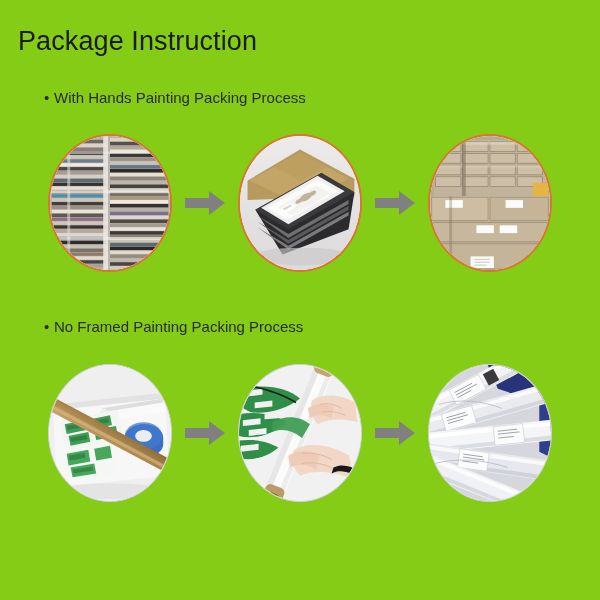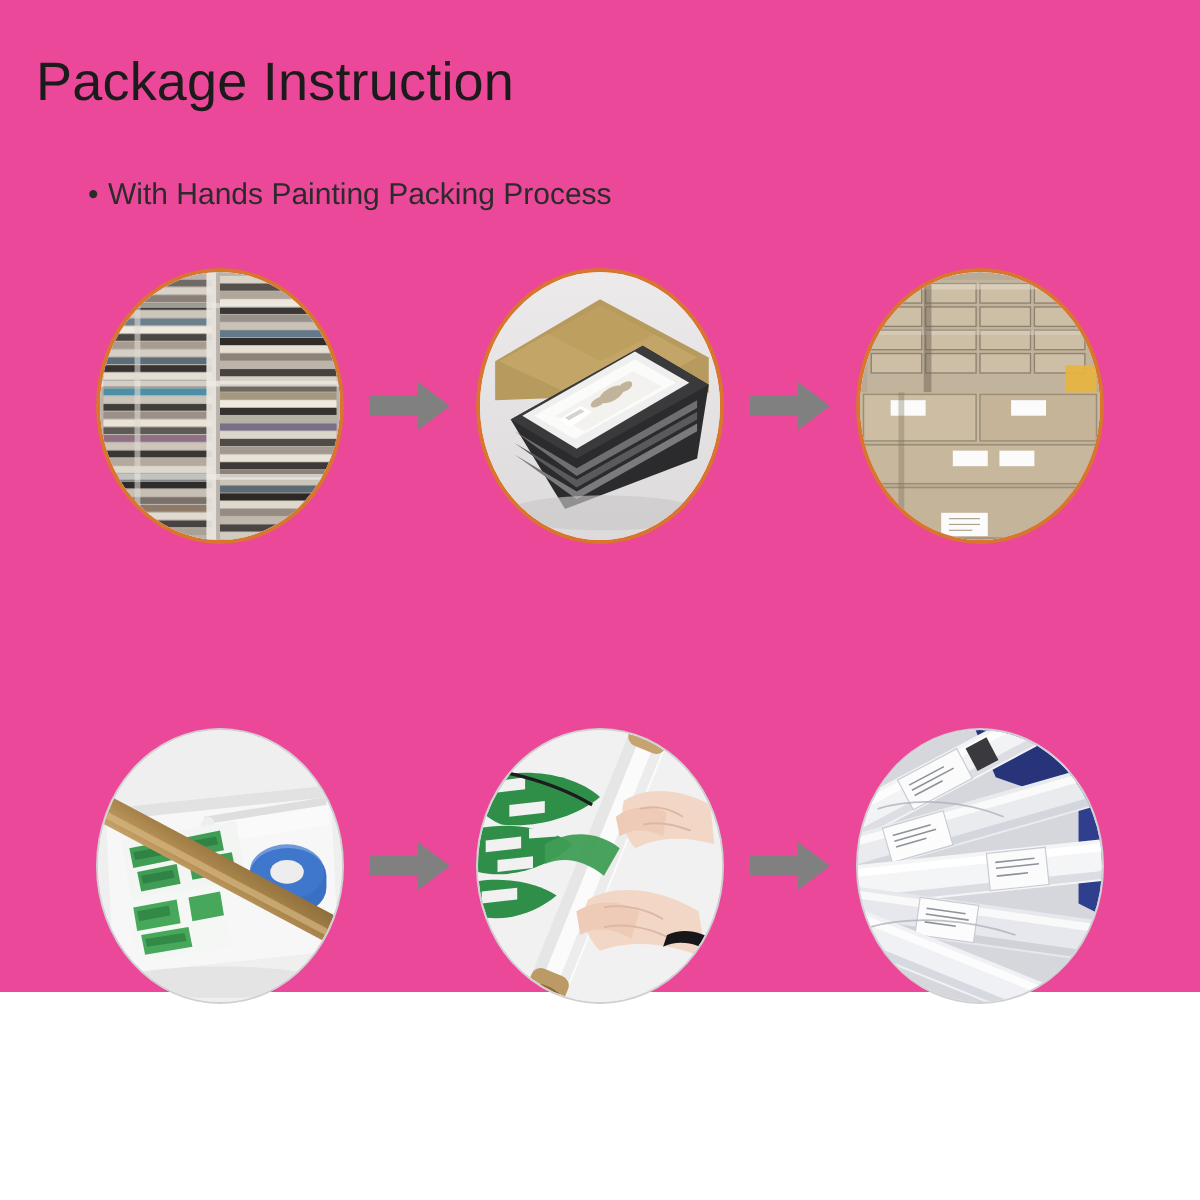--- a/index.html
+++ b/index.html
@@ -9,23 +9,23 @@
   body {
     width: 600px;
     height: 600px;
     background: #ffffff;
     font-family: "Liberation Sans", sans-serif;
     overflow: hidden;
     position: relative;
   }
   .page {
     width: 600px;
-    height: 496px;
+    height: 600px;
     position: relative;
-    background: #ec4899;
+    background: #84cc16;
   }
 
   
   .page-title {
     position: absolute;
     left: 18px;
     top: 24px;
     font-size: 27px;
     line-height: 34px;
     color: #1b1b1b;
@@ -352,20 +352,23 @@
 
             <rect x="20" y="62" width="3" height="76" fill="#7a6f5e" opacity="0.35"></rect>
           </g>
         </svg>
         <span class="sr-text">Sealed cartons stacked and labelled ready for shipment</span>
       </div>
     </div>
 
   </div>
 
+  <div class="section-heading heading-2">
+    <span class="bullet-dot">•</span><span>No Framed Painting Packing Process</span>
+  </div>
 
   <div class="process-row row-2">
 
     <div class="step">
       <div class="photo-circle plain-border">
         <svg viewBox="0 0 124 138" preserveAspectRatio="xMidYMid slice" aria-hidden="true">
           <defs>
             <clipPath id="c4">
                 <ellipse cx="62" cy="69" rx="62" ry="69"></ellipse>
               </clipPath>

